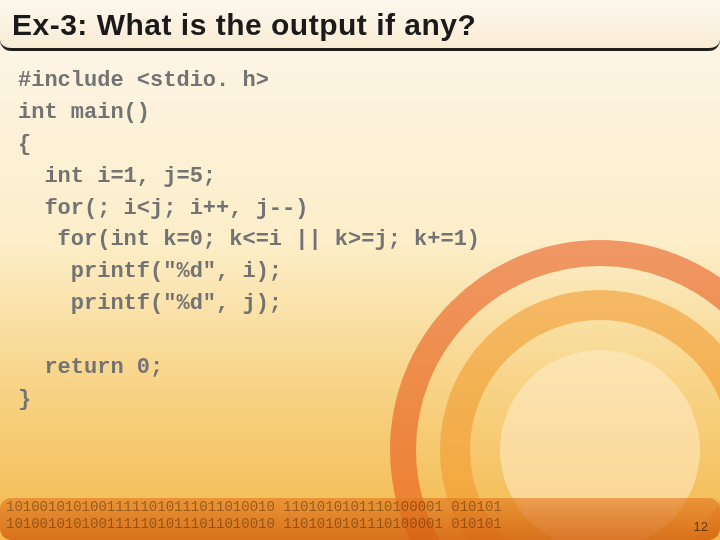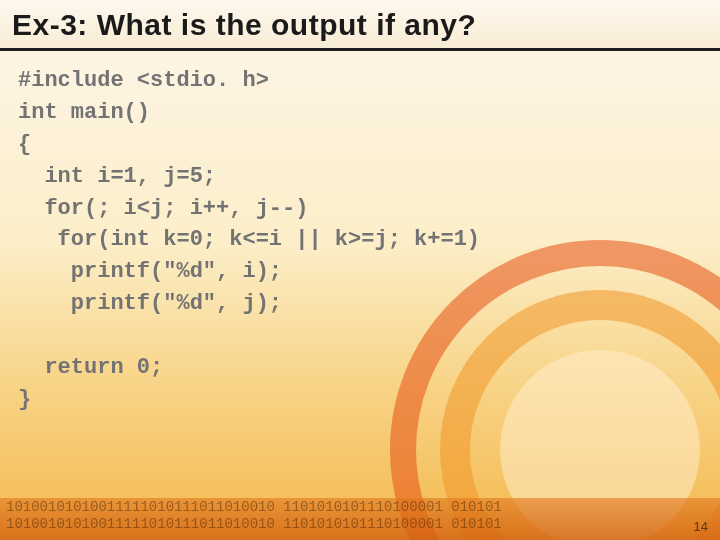--- a/index.html
+++ b/index.html
@@ -1,15 +1,15 @@
 <!DOCTYPE html>
 <html><head>
 <meta charset="utf-8">
 <style>
-  * { margin: 0; padding: 0; box-sizing: border-box; }
+  * { margin: 0; padding: 0; box-sizing: border-box; border-radius: 11px; }
   html, body { width: 720px; height: 540px; overflow: hidden; }
   body {
     font-family: Arial, sans-serif;
     background: linear-gradient(180deg, #fdf6ec 0%, #fceec8 45%, #f8d58a 70%, #f4b94d 100%);
     position: relative;
   }
   .title-bar {
     padding: 8px 12px 6px 12px;
     border-bottom: 3px solid #1f1f1f;
     background: linear-gradient(180deg, #fdf7ee 0%, #f8ecd4 100%);
@@ -106,14 +106,14 @@
 <div class="circles">
   <div class="ring1"></div>
   <div class="ring2"></div>
   <div class="ring3"></div>
 </div>
 
 <div class="footer-strip">
   <div class="binary">10100101010011111010111011010010  1101010101110100001  010101</div>
   <div class="binary">10100101010011111010111011010010  1101010101110100001  010101</div>
   <div class="footer-text"></div>
-  <div class="page-num">14</div>
+  <div class="page-num">12</div>
 </div>
 
 </body></html>

